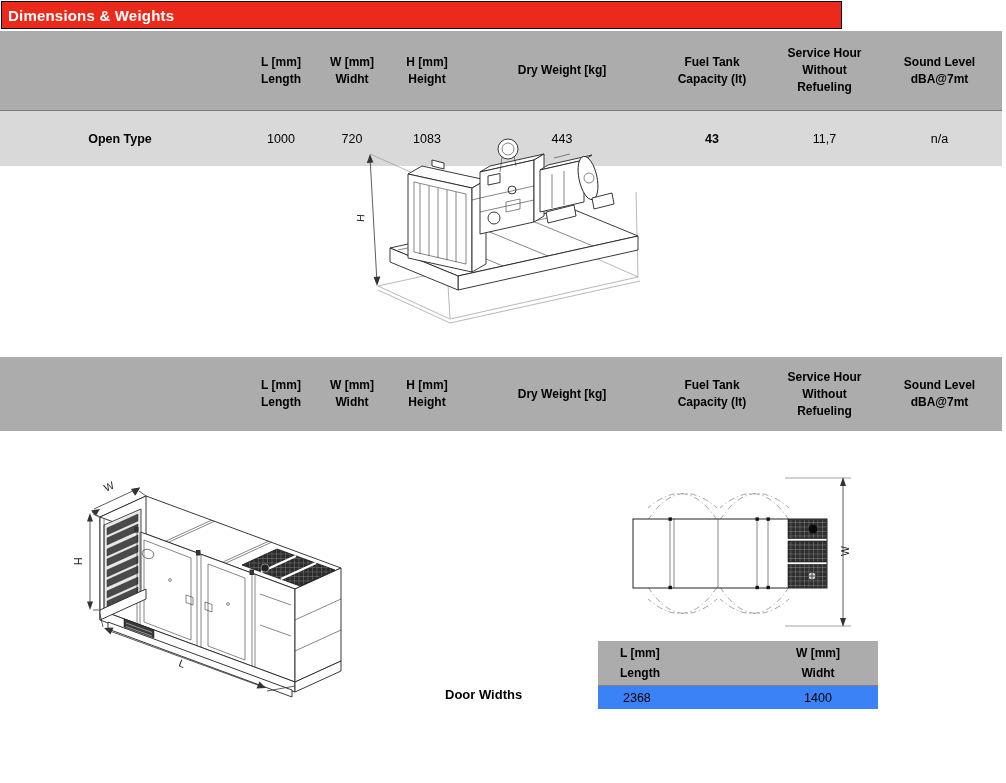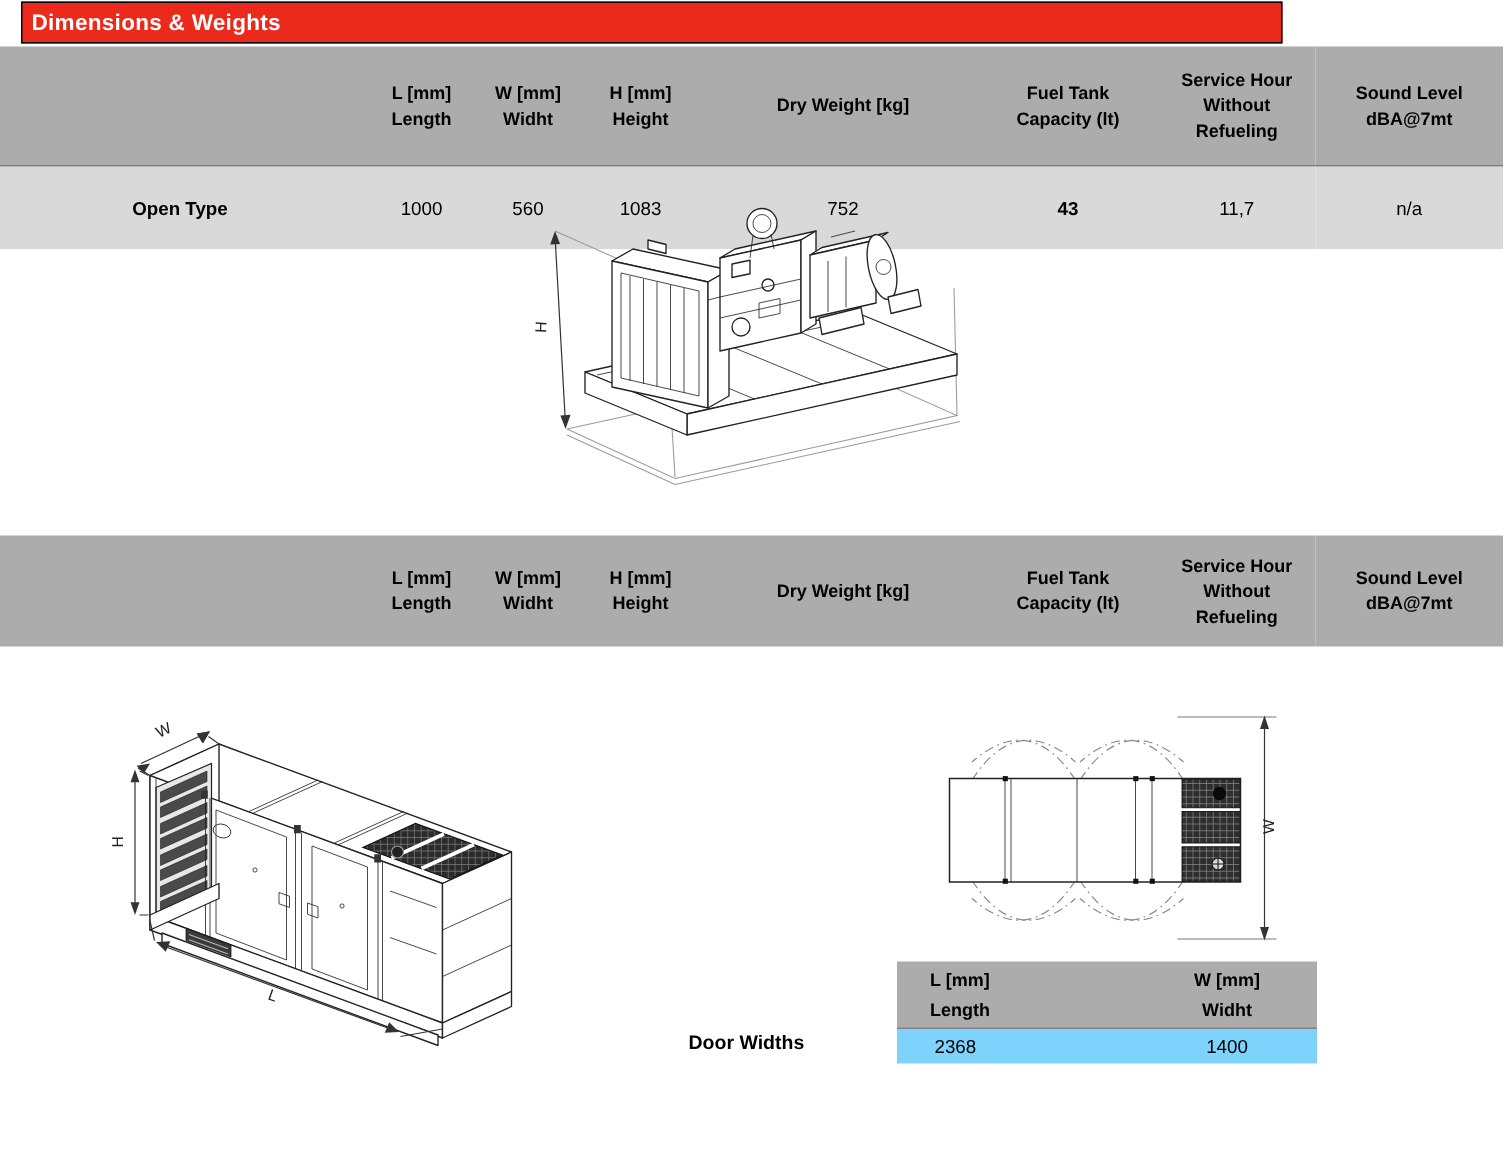--- a/index.html
+++ b/index.html
@@ -1,20 +1,20 @@
 <!DOCTYPE html>
 <html><head>
 <meta charset="utf-8">
 <style>
   html,body{margin:0;padding:0;background:#fff;}
   .page{position:relative;width:1006px;height:783px;background:#fff;overflow:hidden;
         font-family:"Liberation Sans",sans-serif;color:#000;}
   .abs{position:absolute;}
   
-  .titlebar{left:14px;top:1px;width:841px;height:28px;box-sizing:border-box;
+  .titlebar{left:1px;top:1px;width:841px;height:28px;box-sizing:border-box;
             border:1px solid #000;display:flex;align-items:center;}
   .titlebar span{padding-left:6px;color:#fff;font-weight:bold;font-size:15px;letter-spacing:.2px;}
   
   table.spec{position:absolute;left:0;width:1002px;border-collapse:collapse;table-layout:fixed;
              font-size:12.5px;}
   table.spec th{background:#acacac;font-weight:bold;vertical-align:middle;padding:0;line-height:17px;
                 font-size:12px;text-align:center;}
   table.spec td{background:#d9d9d9;height:23px;padding:16px;text-align:center;
                 border-top:1px solid rgba(0,0,0,.28);}
   .spec1 th{height:79px;}
@@ -23,26 +23,26 @@
   td.lbl{font-weight:bold;text-align:left;padding-left:5px;}
   th.fuel,td.fuel{text-align:left;padding-left:35px;font-weight:bold;}
   th.svc,td.svc{text-align:left;padding-left:14px;}
   td.snd{text-align:right;padding-right:4px;}
   th span{display:block;}
   
   table.door{position:absolute;left:598px;top:641px;width:280px;border-collapse:collapse;
              table-layout:fixed;font-size:12.5px;}
   table.door th{background:#acacac;font-weight:bold;height:44px;vertical-align:middle;
                 line-height:20px;padding:0;font-size:12px;}
-  table.door td{background:#7dd3fc;height:23px;padding:0;border-top:1px solid rgba(0,0,0,.25);}
+  table.door td{background:#3b82f6;height:23px;padding:0;border-top:1px solid rgba(0,0,0,.25);}
   table.door .colL{text-align:left;padding-left:22px;}
   table.door td.colL{padding-left:25px;}
   table.door .colW{text-align:center;padding-left:48px;}
   table.door th span{display:block;}
-  .doorlabel{left:459px;top:687px;font-weight:bold;font-size:13px;}
+  .doorlabel{left:445px;top:687px;font-weight:bold;font-size:13px;}
   
   svg{position:absolute;}
   .ln{stroke:#222;stroke-width:.9;fill:#fff;stroke-linejoin:round;}
   .ln2{stroke:#222;stroke-width:.55;fill:none;}
   .lite{stroke:#9a9a9a;stroke-width:.7;fill:none;}
   .dim{stroke:#333;stroke-width:.8;fill:none;}
   .dimtxt{font-family:"Liberation Sans",sans-serif;font-size:10.5px;fill:#222;}
   .arr{fill:#333;stroke:none;}
   .dash{stroke:#8a8a8a;stroke-width:.8;fill:none;stroke-dasharray:6 3 1.2 3;}
 </style>
@@ -94,23 +94,23 @@
             <span>Refueling</span>
           </th>
       <th>
             <span>Sound Level</span>
             <span>dBA@7mt</span>
           </th>
     </tr>
     <tr>
       <td class="lbl">Open Type</td>
       <td>1000</td>
-      <td>560</td>
+      <td>720</td>
       <td>1083</td>
-      <td>752</td>
+      <td>443</td>
       <td class="fuel">43</td>
       <td class="svc">11,7</td>
       <td class="snd">n/a</td>
     </tr>
   </tbody>
     </table>
 
   <svg style="left:340px;top:136px" width="310" height="202" viewBox="0 0 310 202">
 
     <g class="lite">

